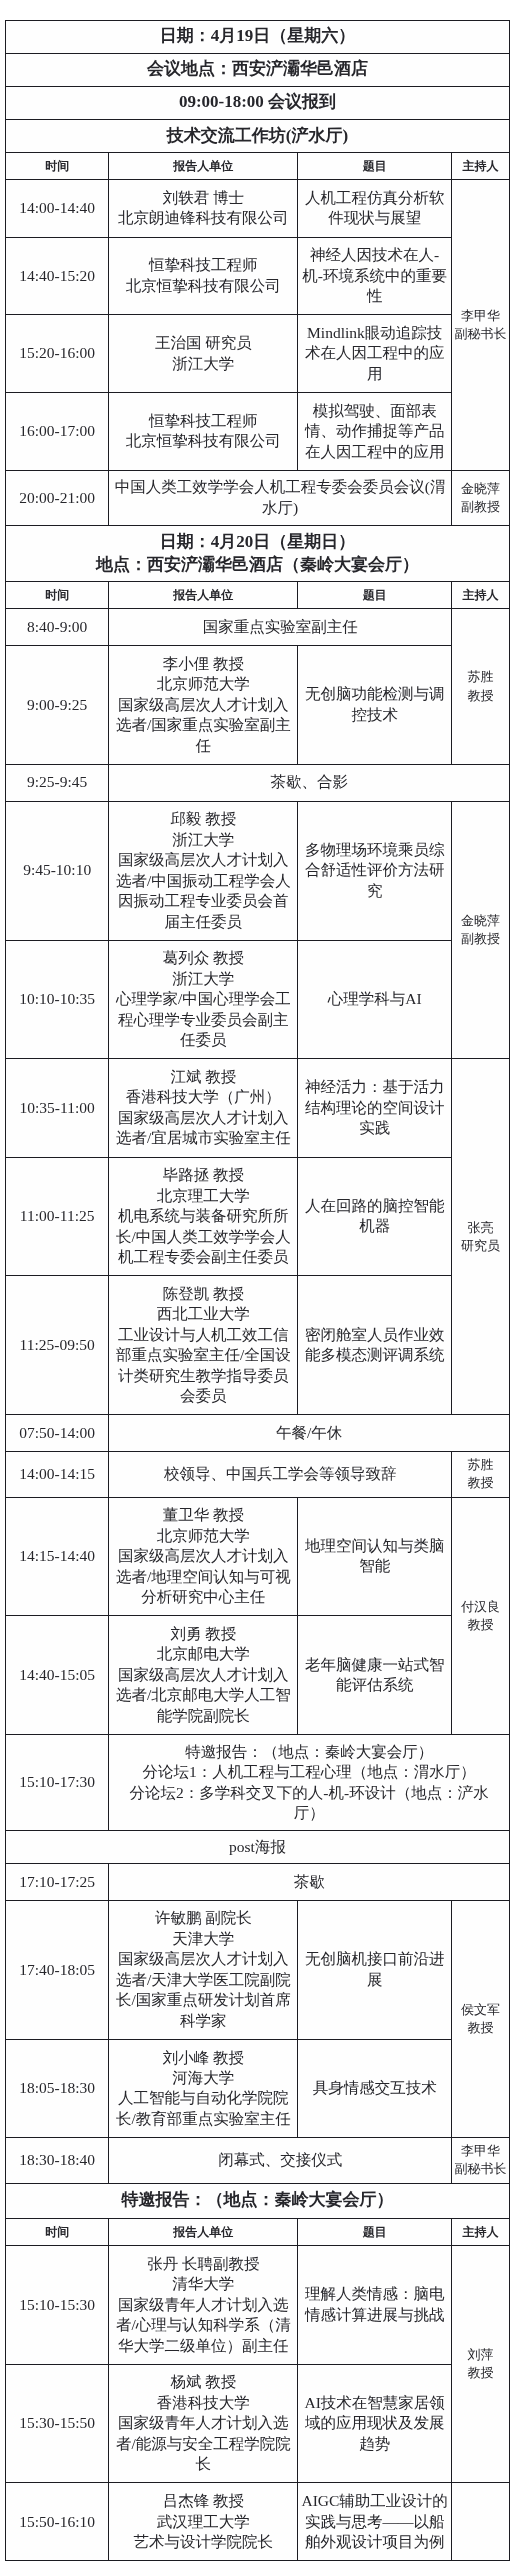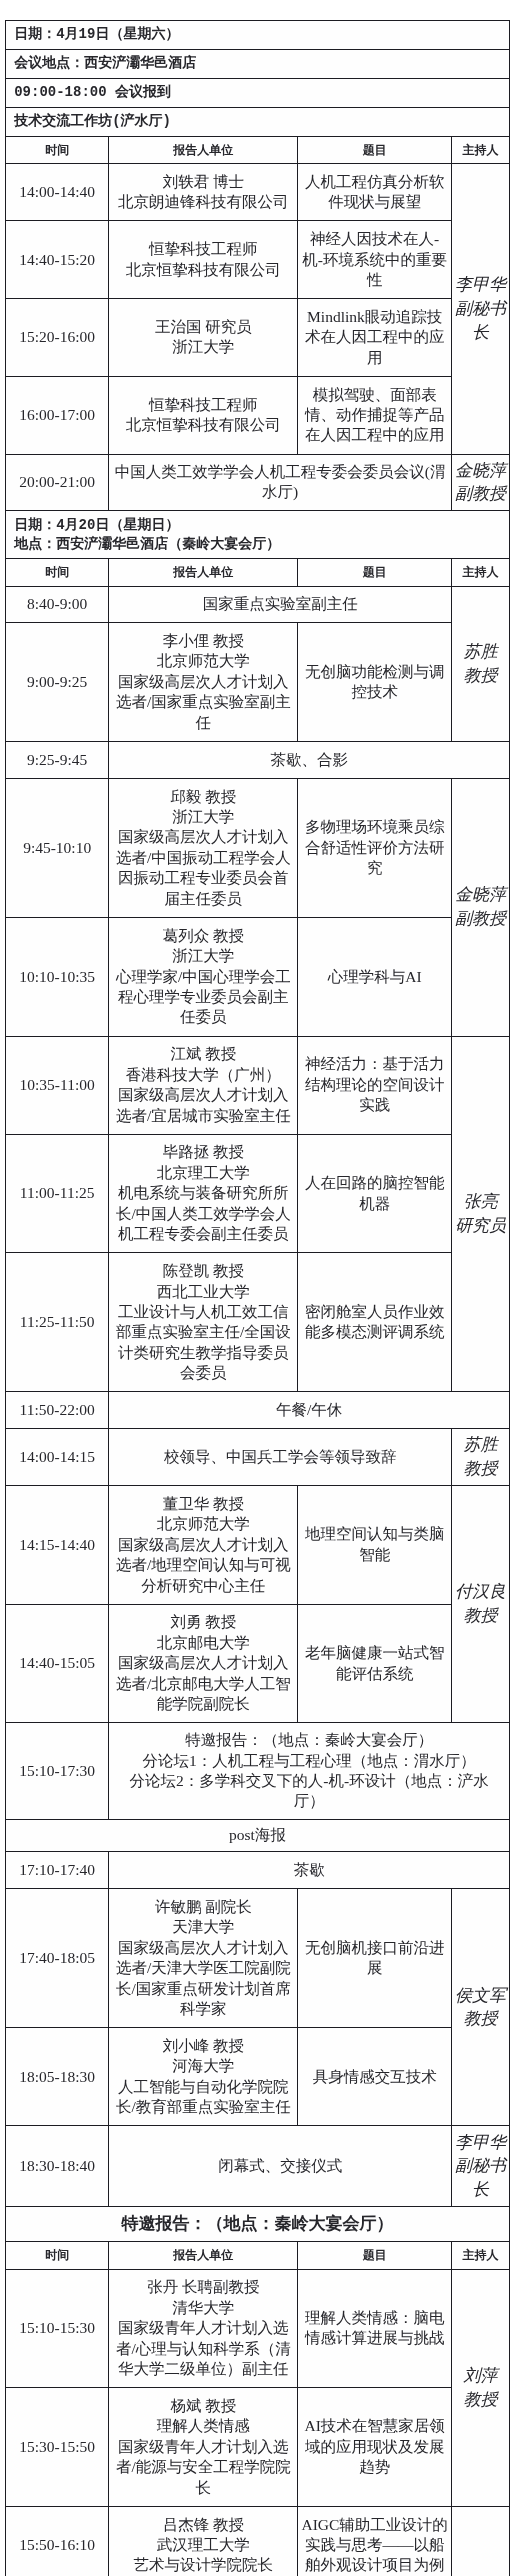--- a/index.html
+++ b/index.html
@@ -7,38 +7,37 @@
     width:515px;min-height:3783px;
     font-family:"Liberation Serif","DejaVu Serif",serif;
     color:#26262b;
   }
   .wrap{width:505px;margin:0 auto;padding-top:19.6px;padding-bottom:15.5px;}
   table{border-collapse:collapse;width:100%;table-layout:fixed;}
   td,th{border:1px solid #1c1c22;background:#fefefe;vertical-align:middle;word-break:break-word;}
   table{border:1.5px solid #141419;}
   
   tr.info td{
-    text-align:left;font-weight:bold;font-size:14px;line-height:1.35;
+    text-align:center;font-weight:bold;font-size:17px;line-height:1.35;
     padding:4.6px 8.2px;
-    font-family:Liberation Mono, monospace;
   }
   
   tr.head th{
     font-size:12px;font-weight:bold;text-align:center;padding:4.6px 2.1px;
   }
   
   tr.sect td{
     font-weight:bold;font-size:17px;text-align:center;padding:5.7px 5.2px;line-height:1.35;
   }
   
   td.c{
     font-size:15.5px;line-height:1.32;text-align:center;padding:7.7px 3.1px;
   }
   td.time{padding:7.7px 1px;text-align:center;}
-  td.host{font-size:17px;line-height:1.4;padding:4.1px 1px;font-style:italic;}
+  td.host{font-size:13px;line-height:1.4;padding:4.1px 1px;}
   td.merged{padding:6.7px 5.2px;}
   td.fullrow{padding:5.7px 5.2px;text-align:center;}
   .ln{display:block;}
 </style>
 </head>
 <body>
 
 <div class="wrap">
   <table>
     <colgroup>
@@ -195,30 +194,30 @@
         <tr>
           <td class="c time">11:00-11:25</td>
           <td class="c">
             <span class="ln">毕路拯 教授</span>
             <span class="ln">北京理工大学</span>
             <span class="ln">机电系统与装备研究所所长/中国人类工效学学会人机工程专委会副主任委员</span>
           </td>
           <td class="c">人在回路的脑控智能机器</td>
         </tr>
         <tr>
-          <td class="c time">11:25-11:50</td>
+          <td class="c time">11:25-09:50</td>
           <td class="c">
             <span class="ln">陈登凯 教授</span>
             <span class="ln">西北工业大学</span>
             <span class="ln">工业设计与人机工效工信部重点实验室主任/全国设计类研究生教学指导委员会委员</span>
           </td>
           <td class="c">密闭舱室人员作业效能多模态测评调系统</td>
         </tr>
         <tr>
-          <td class="c time">11:50-22:00</td>
+          <td class="c time">07:50-14:00</td>
           <td class="c merged" colspan="3">
             <span class="ln">午餐/午休</span>
           </td>
         </tr>
         <tr>
           <td class="c time">14:00-14:15</td>
           <td class="c merged" colspan="2">
             <span class="ln">校领导、中国兵工学会等领导致辞</span>
           </td>
           <td class="c host" rowspan="1">
@@ -253,21 +252,21 @@
           <td class="c merged" colspan="3">
             <span class="ln">特邀报告：（地点：秦岭大宴会厅）</span>
             <span class="ln">分论坛1：人机工程与工程心理（地点：渭水厅）</span>
             <span class="ln">分论坛2：多学科交叉下的人-机-环设计（地点：浐水厅）</span>
           </td>
         </tr>
         <tr>
           <td class="c fullrow" colspan="4">post海报</td>
         </tr>
         <tr>
-          <td class="c time">17:10-17:40</td>
+          <td class="c time">17:10-17:25</td>
           <td class="c merged" colspan="3">
             <span class="ln">茶歇</span>
           </td>
         </tr>
         <tr>
           <td class="c time">17:40-18:05</td>
           <td class="c">
             <span class="ln">许敏鹏 副院长</span>
             <span class="ln">天津大学</span>
             <span class="ln">国家级高层次人才计划入选者/天津大学医工院副院长/国家重点研发计划首席科学家</span>
@@ -316,21 +315,21 @@
           <td class="c">理解人类情感：脑电情感计算进展与挑战</td>
           <td class="c host" rowspan="2">
             <span class="ln">刘萍</span>
             <span class="ln">教授</span>
           </td>
         </tr>
         <tr>
           <td class="c time">15:30-15:50</td>
           <td class="c">
             <span class="ln">杨斌 教授</span>
-            <span class="ln">理解人类情感</span>
+            <span class="ln">香港科技大学</span>
             <span class="ln">国家级青年人才计划入选者/能源与安全工程学院院长</span>
           </td>
           <td class="c">AI技术在智慧家居领域的应用现状及发展趋势</td>
         </tr>
         <tr>
           <td class="c time">15:50-16:10</td>
           <td class="c">
             <span class="ln">吕杰锋 教授</span>
             <span class="ln">武汉理工大学</span>
             <span class="ln">艺术与设计学院院长</span>

